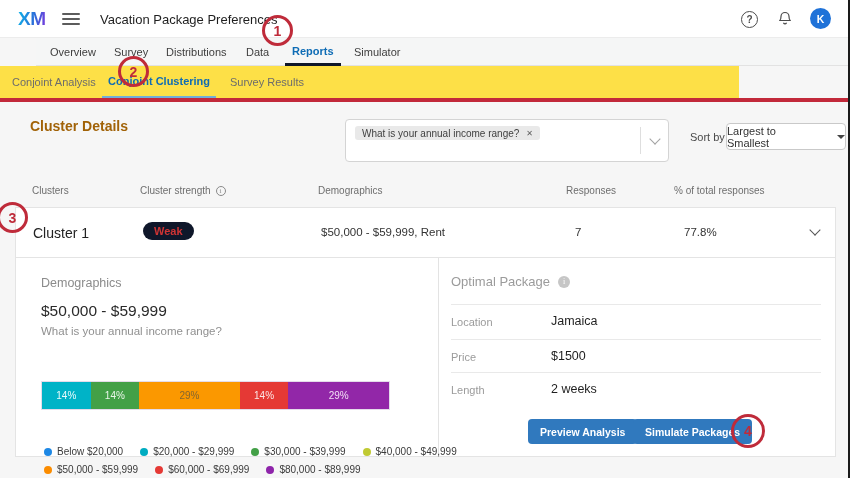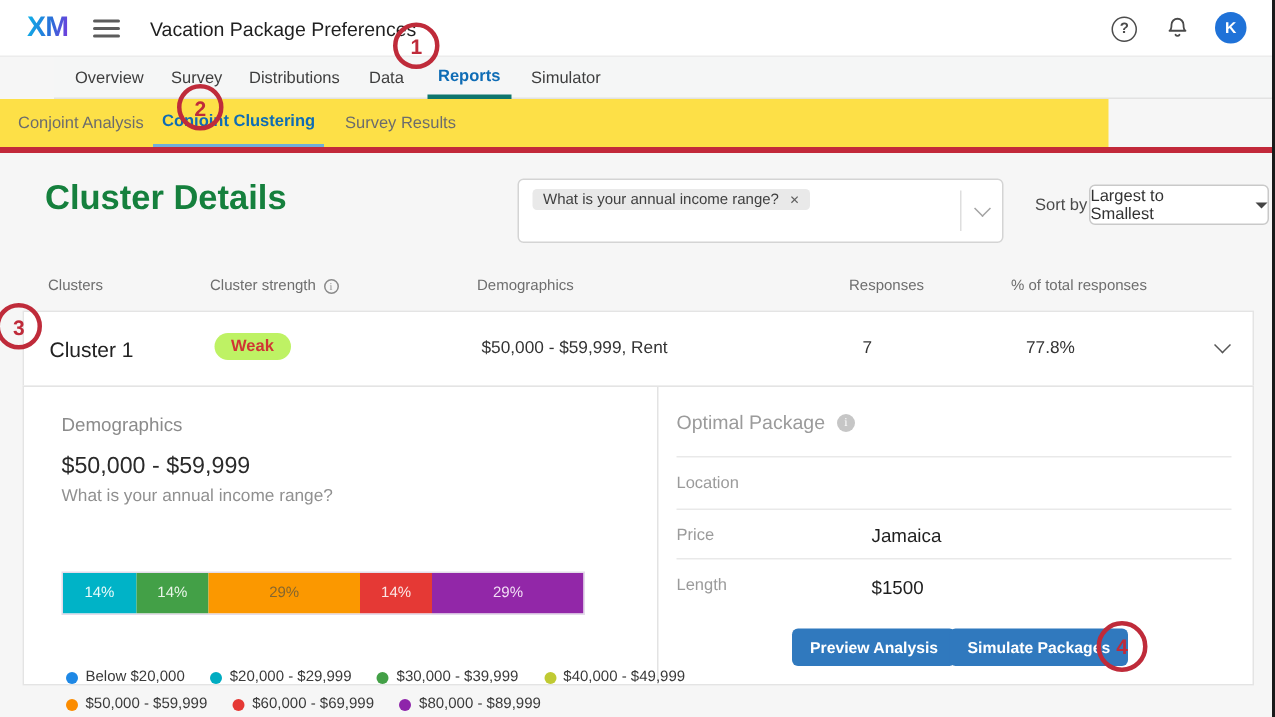--- a/index.html
+++ b/index.html
@@ -23,33 +23,33 @@
   #help-btn { position:absolute; left:741px; top:11px; width:17px; height:17px; border:1.4px solid #4c4c4c; border-radius:50%;
     display:flex; align-items:center; justify-content:center; cursor:pointer; }
   #help-btn::after { content:"?"; font-size:10px; color:#4c4c4c; font-weight:700; }
   #bell-btn { position:absolute; left:777px; top:10px; cursor:pointer; }
   #avatar { position:absolute; left:810px; top:8px; width:21px; height:21px; border-radius:50%; background:#1f72d8;
     color:#fff; font-size:10.5px; font-weight:700; display:flex; align-items:center; justify-content:center; cursor:pointer; }
 
   
   #tabbar { position:absolute; left:0; top:38px; width:850px; height:28px; background:#f5f6f6; border-bottom:1px solid #e2e2e2;margin-left:36px; }
   .tab { position:absolute; top:0; height:28px; display:flex; align-items:center; font-size:11px; color:#3e3e3e; cursor:pointer; }
-  .tab.active { color:#0e6cb5; font-weight:700; border-bottom:3px solid #0f766e; padding:0 7px; }
+  .tab.active { color:#0e6cb5; font-weight:700; border-bottom:3px solid #0f172a; padding:0 7px; }
 
   
   #subtabbar { position:absolute; left:0; top:66px; width:739px; height:32px; background:#fde047; }
   .subtab { position:absolute; top:0; height:32px; display:flex; align-items:center; font-size:11px; color:#6c6c6c; cursor:pointer; }
   .subtab.active { color:#0e6cb5; font-weight:700; border-bottom:2px solid #71aed8; padding:0 6px; }
 
   
   #red-line { position:absolute; left:0; top:98px; width:850px; height:4px; background:#c2293a; z-index:30; }
 
   
   #content { position:absolute; left:0; top:102px; width:850px; height:376px; background:#f6f6f6; }
-  #page-title { position:absolute; left:30px; top:118px; font-size:23px; font-weight:700; color:#15803d; }
+  #page-title { position:absolute; left:30px; top:118px; font-size:14px; font-weight:700; color:#a16207; }
 
   
   #filter-box { position:absolute; left:345px; top:119px; width:324px; height:43px; background:#fff; border:1px solid #d4d4d4; border-radius:4px; cursor:pointer; }
   .chip { position:absolute; left:9px; height:14px; background:#e9e9e9; border-radius:3px; font-size:10px; color:#3f3f3f;
     display:flex; align-items:center; padding:0 7px; white-space:nowrap; }
   .chip .x { margin-left:7px; color:#5d5d5d; font-size:8px; cursor:pointer; }
   .chip .x::after { content:"✕"; }
   #filter-divider { position:absolute; right:27px; top:7px; bottom:7px; width:1px; background:#dedede; }
   .chev { width:8px; height:8px; border-right:1.6px solid #a3a3a3; border-bottom:1.6px solid #a3a3a3; transform:rotate(45deg); }
   #filter-chevron { position:absolute; right:9px; top:15px; }
@@ -62,21 +62,21 @@
 
   
   .th { position:absolute; top:185px; font-size:10px; color:#6e6e6e; display:flex; align-items:center; }
   .info-outline { width:10px; height:10px; border:1px solid #8a8a8a; border-radius:50%; margin-left:5px;
     display:inline-flex; align-items:center; justify-content:center; cursor:pointer; }
   .info-outline::after { content:"i"; font-size:7px; color:#8a8a8a; font-family:"Liberation Serif",serif; }
 
   
   #row-card { position:absolute; left:15px; top:207px; width:821px; height:51px; background:#fff; border:1px solid #e4e4e4; cursor:pointer; }
   #row-name { position:absolute; left:17px; top:17px; font-size:14px; color:#222; }
-  #row-strength { position:absolute; left:127px; top:14px; background:#bef264; color:#d03434; font-size:11px; font-weight:700;
+  #row-strength { position:absolute; left:127px; top:14px; background:#0f172a; color:#d03434; font-size:11px; font-weight:700;
     padding:3px 11px; border-radius:11px; }
   #row-demo { position:absolute; left:305px; top:18px; font-size:11.5px; color:#333; }
   #row-resp { position:absolute; left:559px; top:18px; font-size:11.5px; color:#333; }
   #row-pct  { position:absolute; left:668px; top:18px; font-size:11.5px; color:#333; }
   #row-chevron { position:absolute; left:795px; top:18px; border-color:#555; }
 
   
   #detail-card { position:absolute; left:15px; top:257px; width:821px; height:200px; background:#fff; border:1px solid #e4e4e4; }
   #detail-divider { position:absolute; left:422px; top:0; width:1px; height:100%; background:#e3e3e3; }
 
@@ -93,21 +93,21 @@
   .legend-item { display:flex; align-items:center; font-size:10px; color:#3a3a3a; white-space:nowrap; }
   .legend-item .dot { width:8px; height:8px; border-radius:50%; margin-right:5px; flex:0 0 auto; }
 
   #opt-title { position:absolute; left:435px; top:16px; font-size:13px; color:#9b9b9b; display:flex; align-items:center; }
   .info-filled { width:12px; height:12px; border-radius:50%; background:#c6c6c6; margin-left:8px;
     display:inline-flex; align-items:center; justify-content:center; cursor:pointer; }
   .info-filled::after { content:"i"; color:#fff; font-size:8px; font-family:"Liberation Serif",serif; }
 
   .opt-line { position:absolute; left:435px; width:370px; height:1px; background:#e9e9e9; }
   .opt-label { position:absolute; left:435px; width:85px; text-align:left; font-size:11px; color:#9b9b9b; }
-  .opt-value { position:absolute; left:565px; font-size:12.5px; color:#1f1f1f;margin-top:36px; }
+  .opt-value { position:absolute; left:535px; font-size:12.5px; color:#1f1f1f; }
 
   .btn { position:absolute; top:161px; height:25px; background:#3079be; border:none; border-radius:4px; color:#fff;
     font-size:10.5px; font-weight:700; padding:0 12px; display:flex; align-items:center; justify-content:center;
     font-family:"Liberation Sans",sans-serif; cursor:pointer; }
   #btn-preview { left:512px; }
   #btn-simulate { left:617px; }
 
   
   .anno { position:absolute; border:3px solid #bf2b3a; border-radius:50%; background:transparent;
     display:flex; align-items:center; justify-content:center; color:#bf2b3a; font-weight:700; font-size:14px; z-index:40; }

